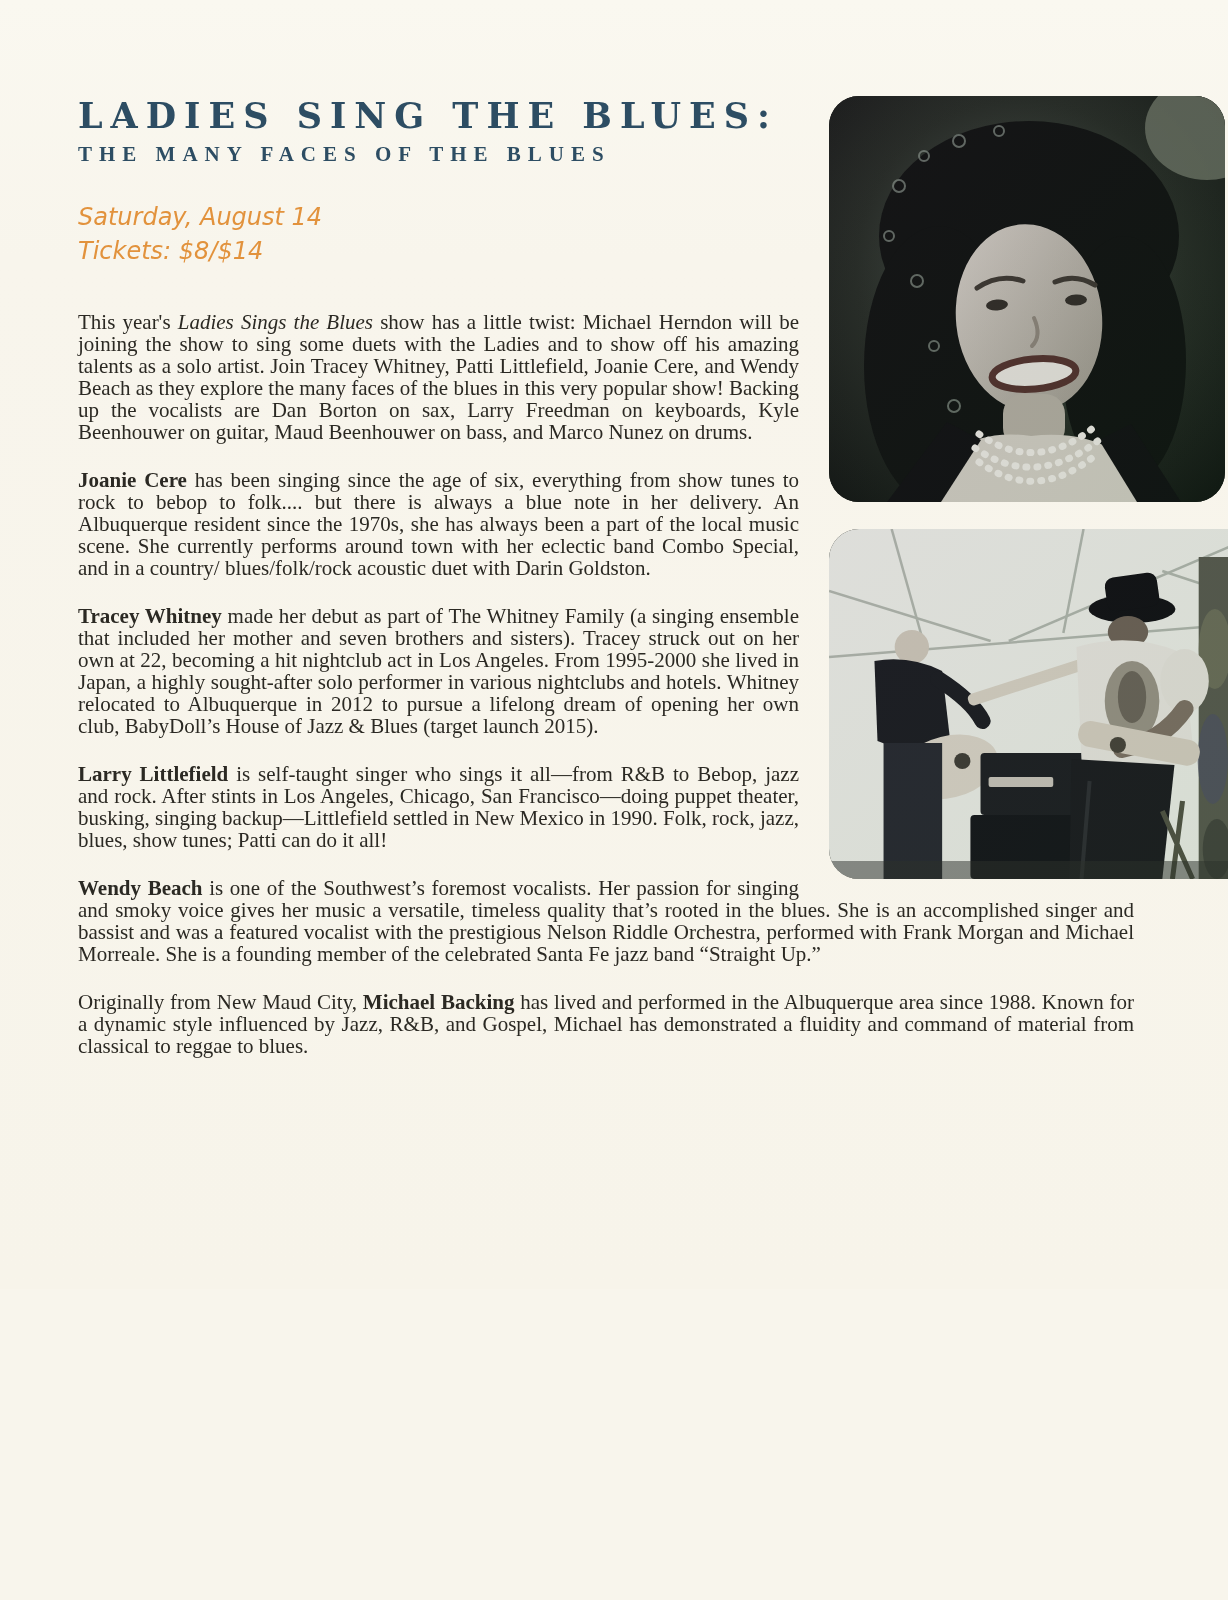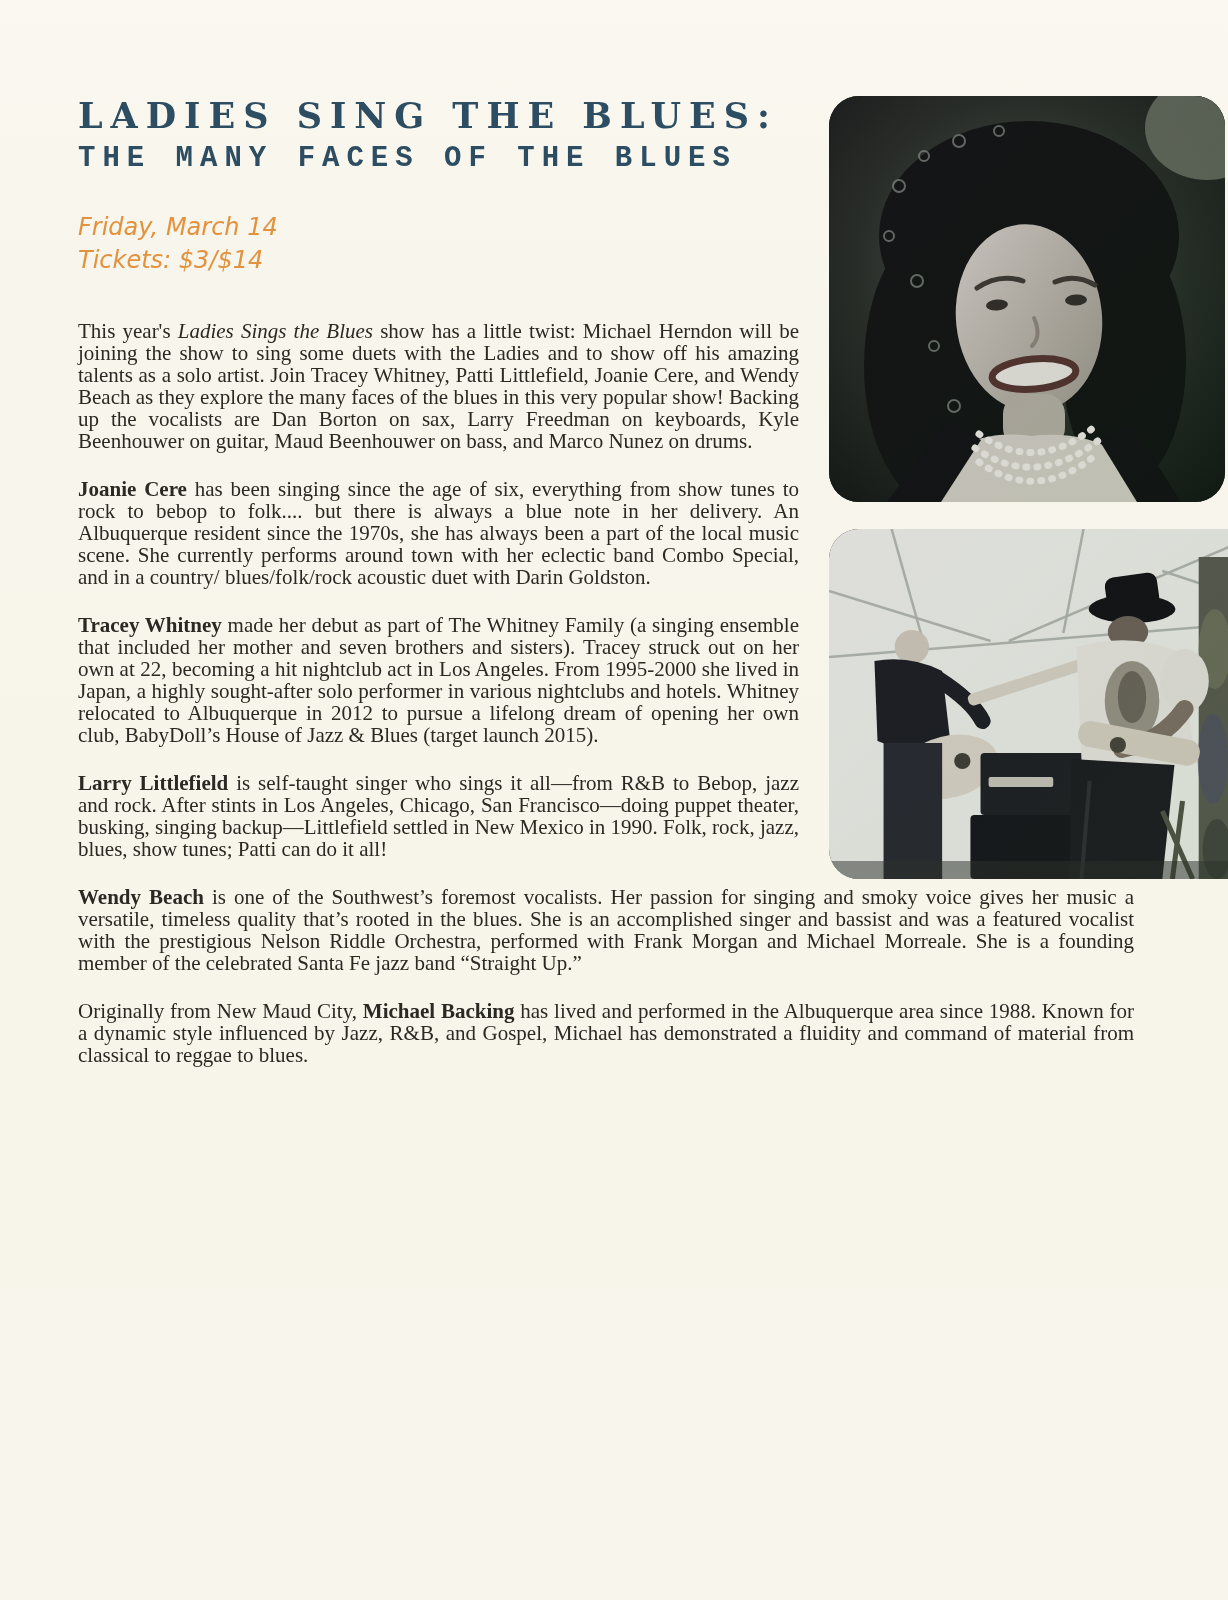--- a/index.html
+++ b/index.html
@@ -25,22 +25,22 @@
   }
   .photo-portrait{width:396px;height:406px;border-radius:30px;margin-bottom:27px;}
   .photo-band{width:400px;height:350px;border-radius:30px 0 0 30px;}
   .photo svg{display:block;width:100%;height:100%;}
 
   h1.title-1{
     margin:0;font-family:"DejaVu Serif", serif;font-weight:bold;
     font-size:35px;line-height:1.15;letter-spacing:8px;color:#2d4d63;
   }
   h2.title-2{
-    margin:6px 0 0;font-family:Liberation Mono, monospace;font-weight:bold;
-    font-size:29px;line-height:1.2;letter-spacing:7px;color:#2d4d63;
+    margin:6px 0 0;font-family:Liberation Serif, serif;font-weight:bold;
+    font-size:21px;line-height:1.2;letter-spacing:7px;color:#2d4d63;
   }
   .dates{
     margin-top:34px;
     font-family:"DejaVu Sans", sans-serif;font-style:italic;
     font-size:24px;line-height:1.38;color:#e2923c;
   }
   .body-copy{margin-top:43px;}
   .body-copy p{
     margin:0 0 26px;font-size:21px;line-height:22px;text-align:justify;
   }
@@ -177,22 +177,22 @@
           <rect x="0" y="332" width="396" height="18" fill="#2a2c26" opacity="0.5"></rect>
           <rect x="0" y="0" width="396" height="350" fill="url(#tint2)"></rect>
         </svg>
       </div>
     </div>
 
     <h1 class="title-1">LADIES SING THE BLUES:</h1>
     <h2 class="title-2">THE MANY FACES OF THE BLUES</h2>
 
     <div class="dates">
-      <div>Friday, March 14</div>
-      <div>Tickets: $3/$14</div>
+      <div>Saturday, August 14</div>
+      <div>Tickets: $8/$14</div>
     </div>
 
     <div class="body-copy">
 
       <p><span class="seg-normal">This year's </span><span class="seg-italic">Ladies Sings the Blues</span><span class="seg-normal"> show has a little twist: Michael Herndon will be joining the show to sing some duets with the Ladies and to show off his amazing talents as a solo artist. Join Tracey Whitney, Patti Littlefield, Joanie Cere, and Wendy Beach as they explore the many faces of the blues in this very popular show! Backing up the vocalists are Dan Borton on sax, Larry Freedman on keyboards, Kyle Beenhouwer on guitar, Maud Beenhouwer on bass, and Marco Nunez on drums.</span></p>
 
       <p><span class="seg-bold">Joanie Cere</span><span class="seg-normal"> has been singing since the age of six, everything from show tunes to rock to bebop to folk.... but there is always a blue note in her delivery. An Albuquerque resident since the 1970s, she has always been a part of the local music scene. She currently performs around town with her eclectic band Combo Special, and in a country/ blues/folk/rock acoustic duet with Darin Goldston.</span></p>
 
       <p><span class="seg-bold">Tracey Whitney</span><span class="seg-normal"> made her debut as part of The Whitney Family (a singing ensemble that included her mother and seven brothers and sisters). Tracey struck out on her own at 22, becoming a hit nightclub act in Los Angeles. From 1995-2000 she lived in Japan, a highly sought-after solo performer in various nightclubs and hotels. Whitney relocated to Albuquerque in 2012 to pursue a lifelong dream of opening her own club, BabyDoll’s House of Jazz &amp; Blues (target launch 2015).</span></p>
 

